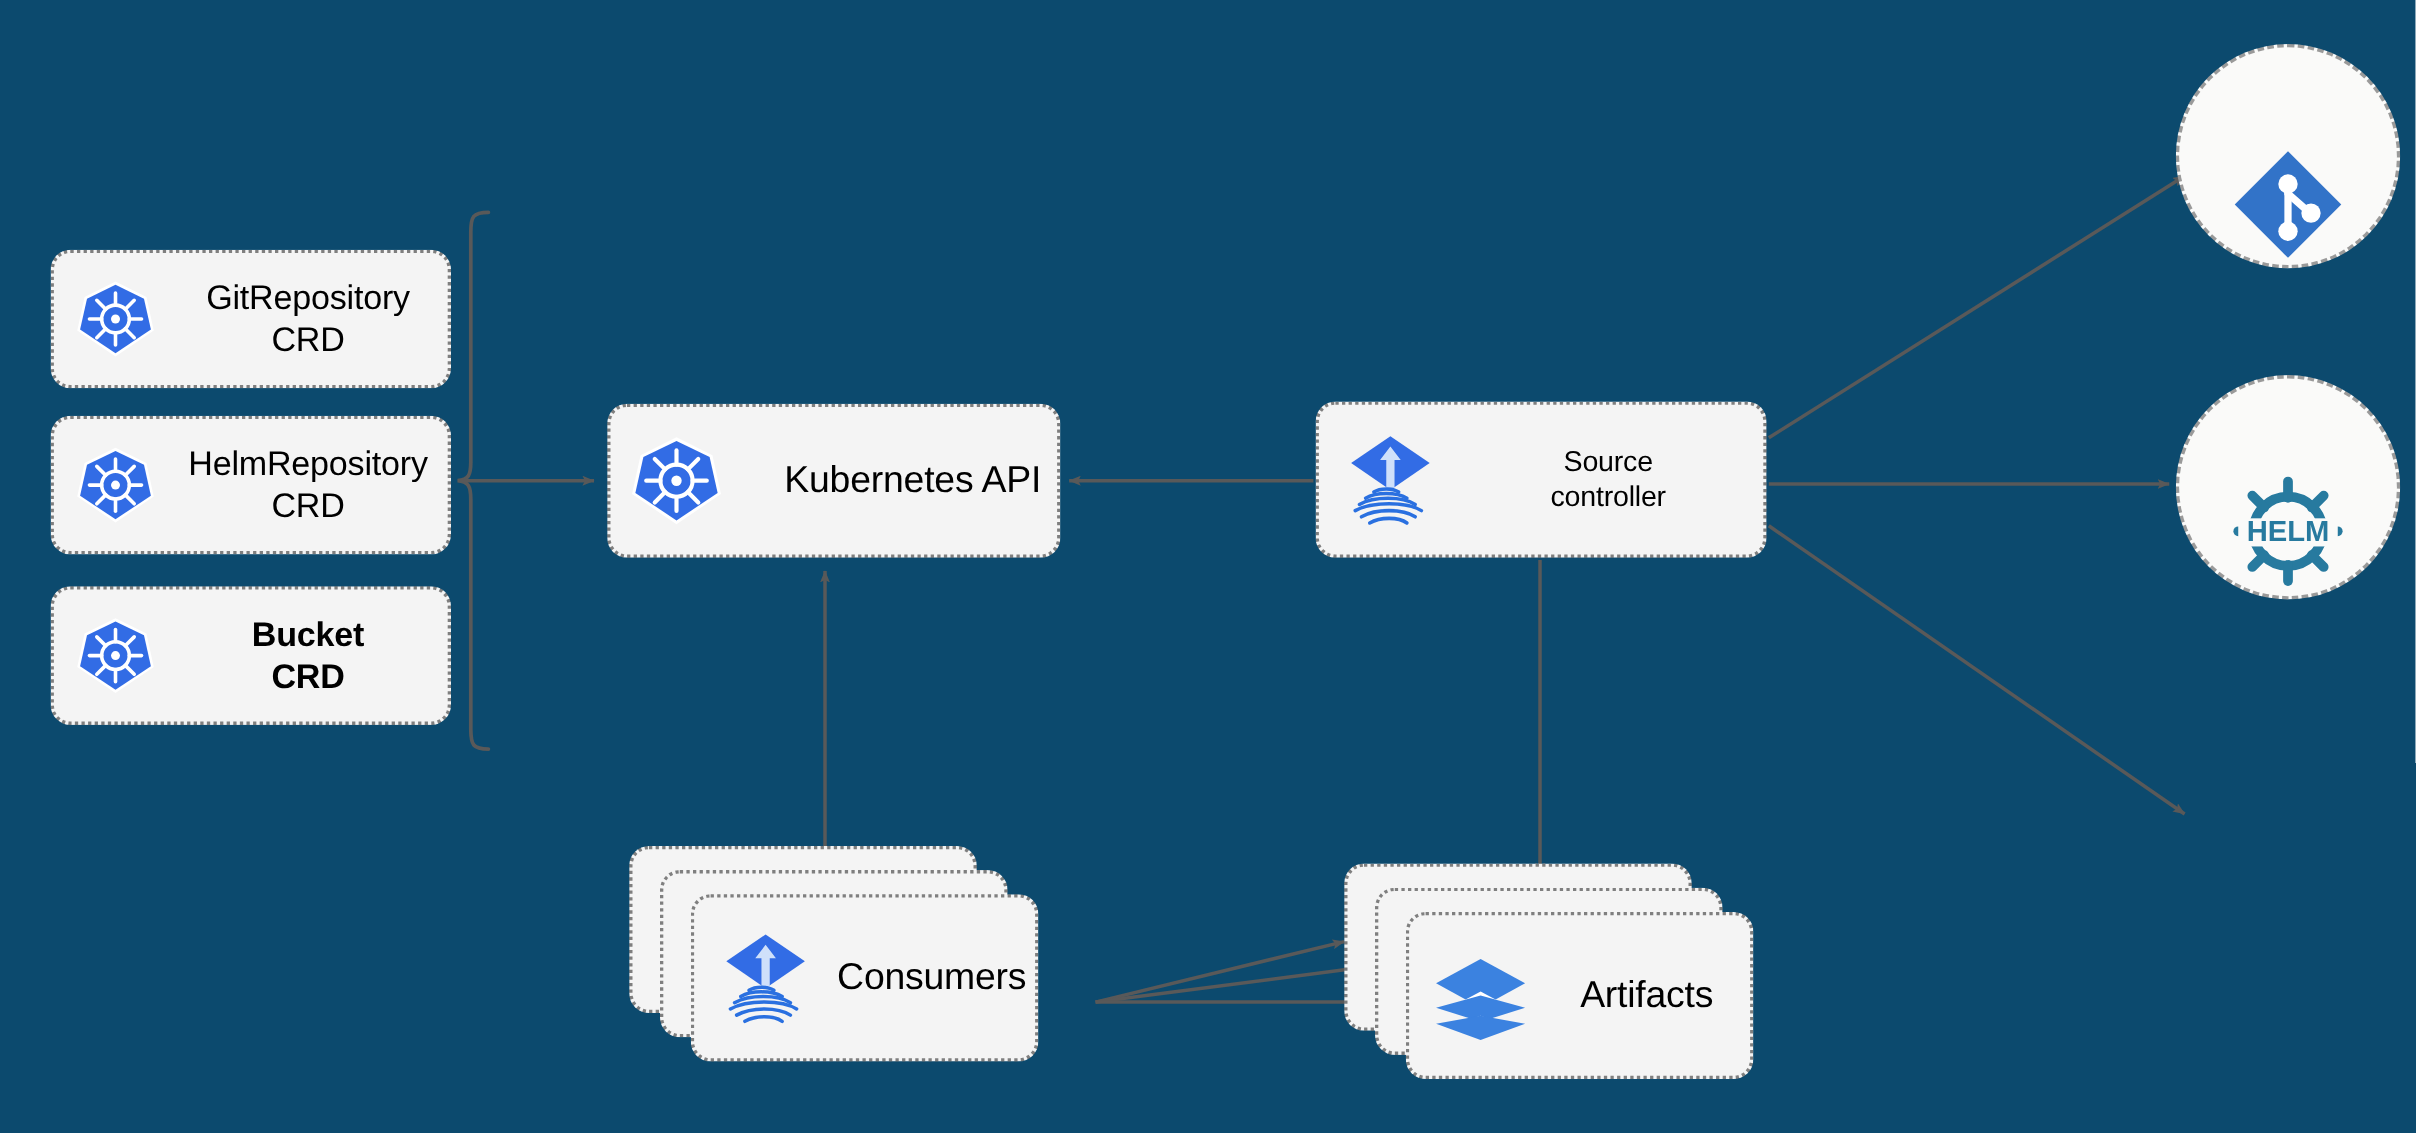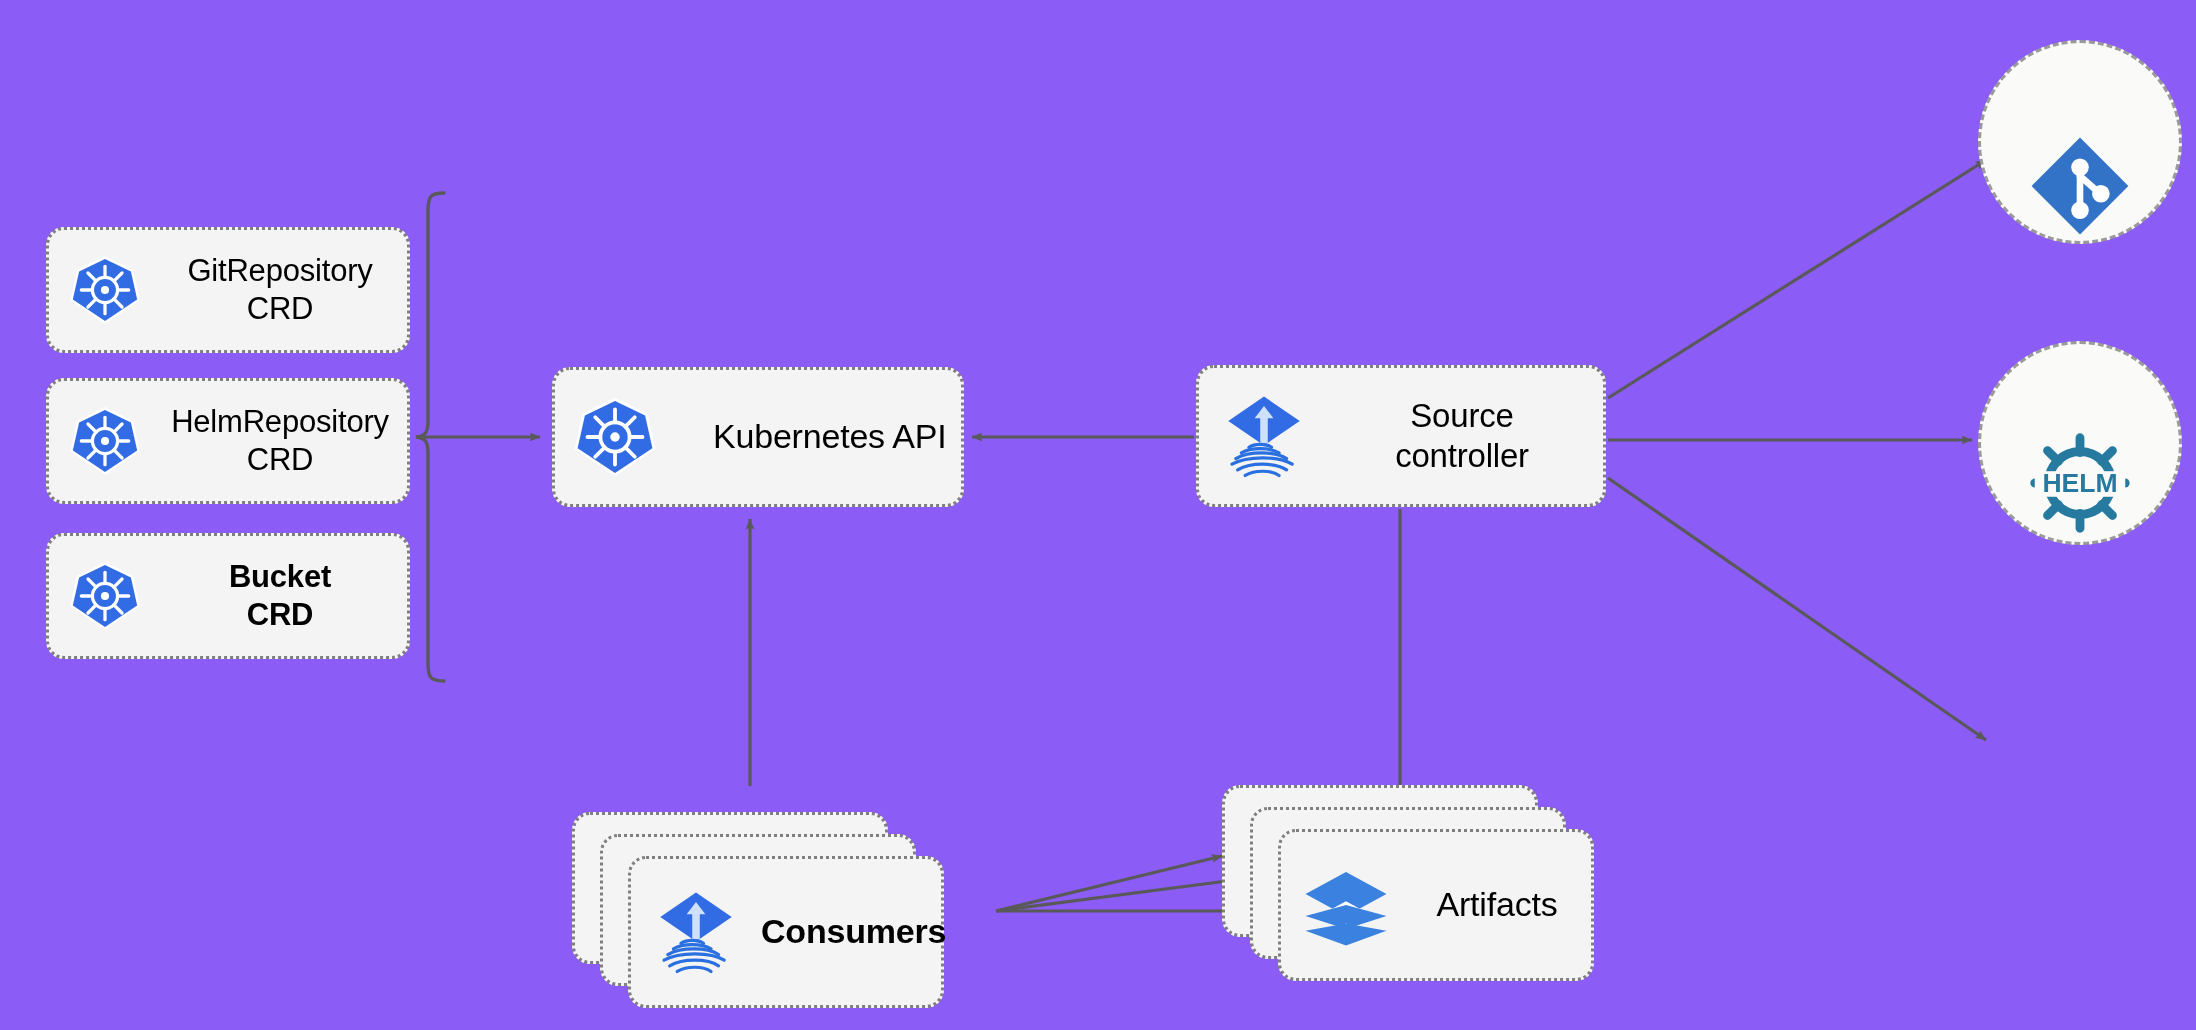--- a/index.html
+++ b/index.html
@@ -7,21 +7,21 @@
     padding: 0;
     background: #ffffff;
   }
   body {
     font-family: "Liberation Sans", sans-serif;
   }
   #canvas {
     position: relative;
     width: 2196px;
     height: 1030px;
-    background: #8b5cf6;
+    background: #0c4a6e;
     overflow: hidden;
   }
   svg.edges {
     position: absolute;
     left: 0;
     top: 0;
     width: 2196px;
     height: 1030px;
     pointer-events: none;
   }
@@ -72,21 +72,21 @@
   #k8s-api-node .node-label { font-size: 34px; text-align: left; padding-left: 4px; }
 
   
   #source-controller-node {
     left: 1196px;
     top: 365px;
     width: 410px;
     height: 142px;
   }
   #source-controller-node .node-icon { width: 130px; }
-  #source-controller-node .node-label { font-size: 33px; }
+  #source-controller-node .node-label { font-size: 26px; }
 
   
   .stack {
     position: absolute;
   }
   .stack .card {
     position: absolute;
     box-sizing: border-box;
     background: #f4f4f4;
     border: 3px dotted #7f7f7f;
@@ -96,21 +96,21 @@
   .stack .card.back2 { left: 28px; top: 22px; }
   .stack .card.front {
     left: 56px; top: 44px;
     display: flex;
     flex-direction: row;
     align-items: center;
   }
   .stack .card.front .node-icon { width: 130px; }
   .stack .card.front .node-label { font-size: 34px; }
 
-  #consumers-stack { left: 572px; top: 812px; width: 372px; height: 200px; font-weight: bold; }
+  #consumers-stack { left: 572px; top: 769px; width: 372px; height: 200px; }
   #consumers-stack .card { width: 316px; height: 152px; }
 
   #artifacts-stack { left: 1222px; top: 785px; width: 372px; height: 200px; }
   #artifacts-stack .card { width: 316px; height: 152px; }
 
   
   .circle-node {
     position: absolute;
     box-sizing: border-box;
     width: 204px;

